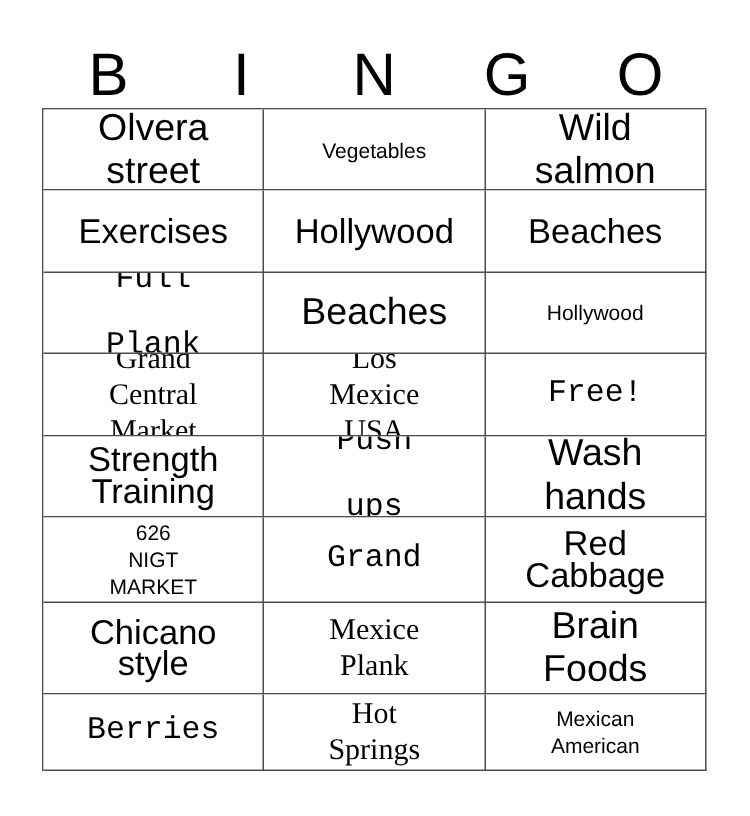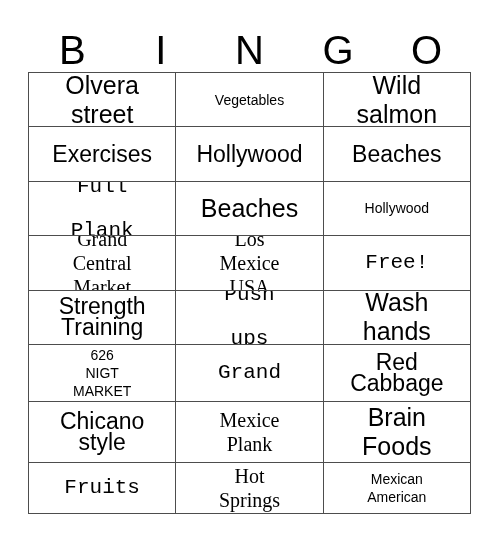--- a/index.html
+++ b/index.html
@@ -180,21 +180,21 @@
 
     <div class="cell sz-md">
         <span class="cell-text">Mexice
 Plank</span>
       </div>
     <div class="cell sz-lg">
         <span class="cell-text">Brain
 Foods</span>
       </div>
     <div class="cell sz-xl">
-        <span class="cell-text">Fruits</span>
+        <span class="cell-text">Berries</span>
       </div>
     <div class="cell sz-md">
         <span class="cell-text">Hot
 Springs</span>
       </div>
     <div class="cell sz-xs">
         <span class="cell-text">Mexican
 American</span>
       </div>
 

